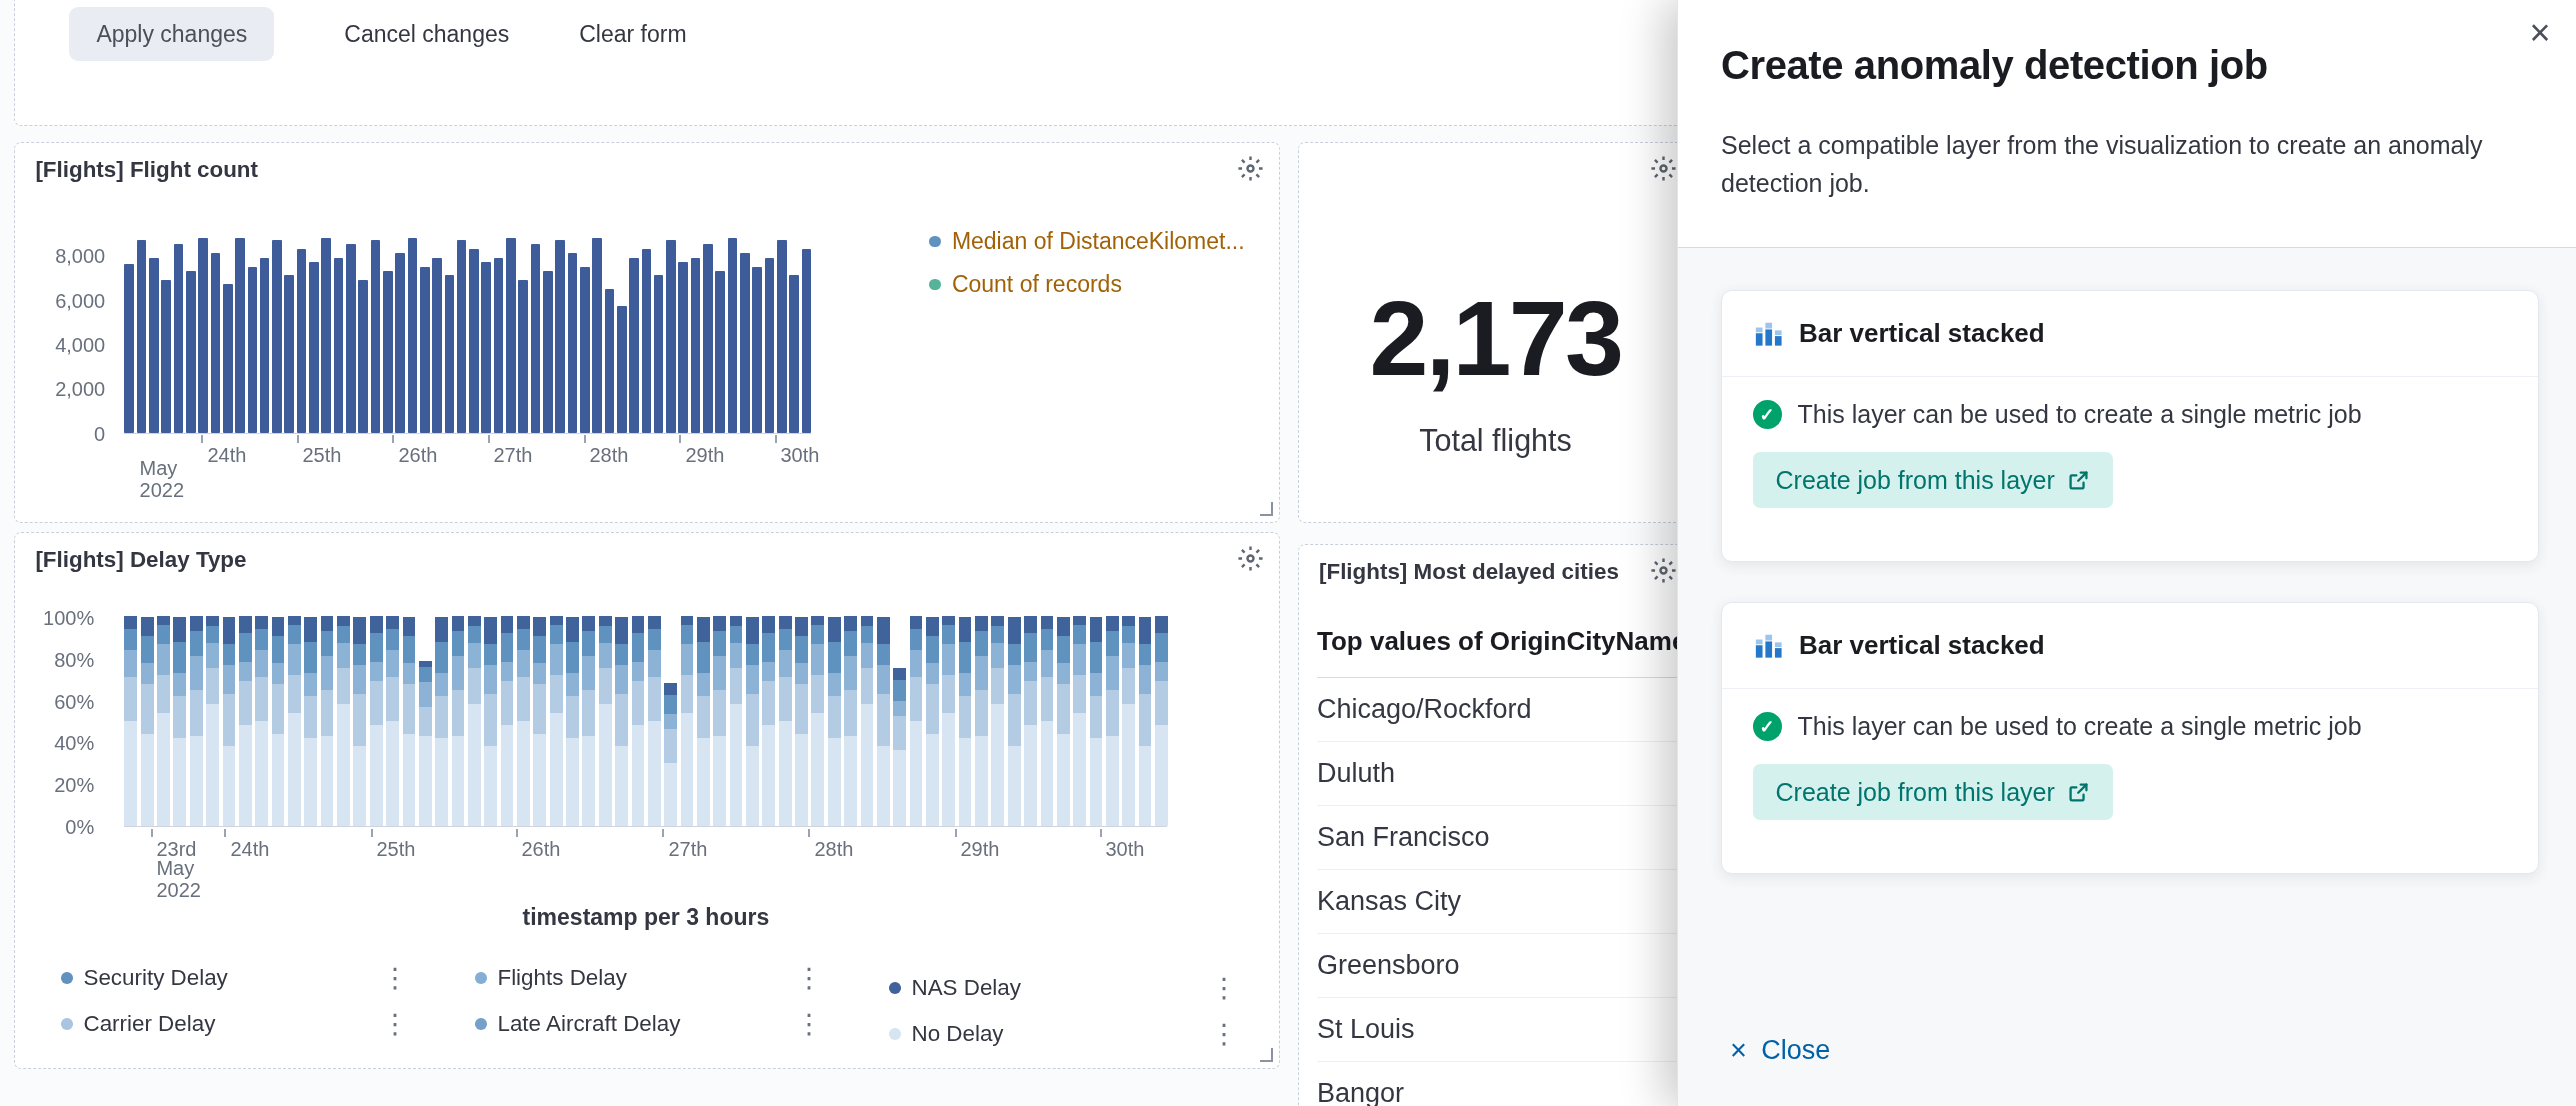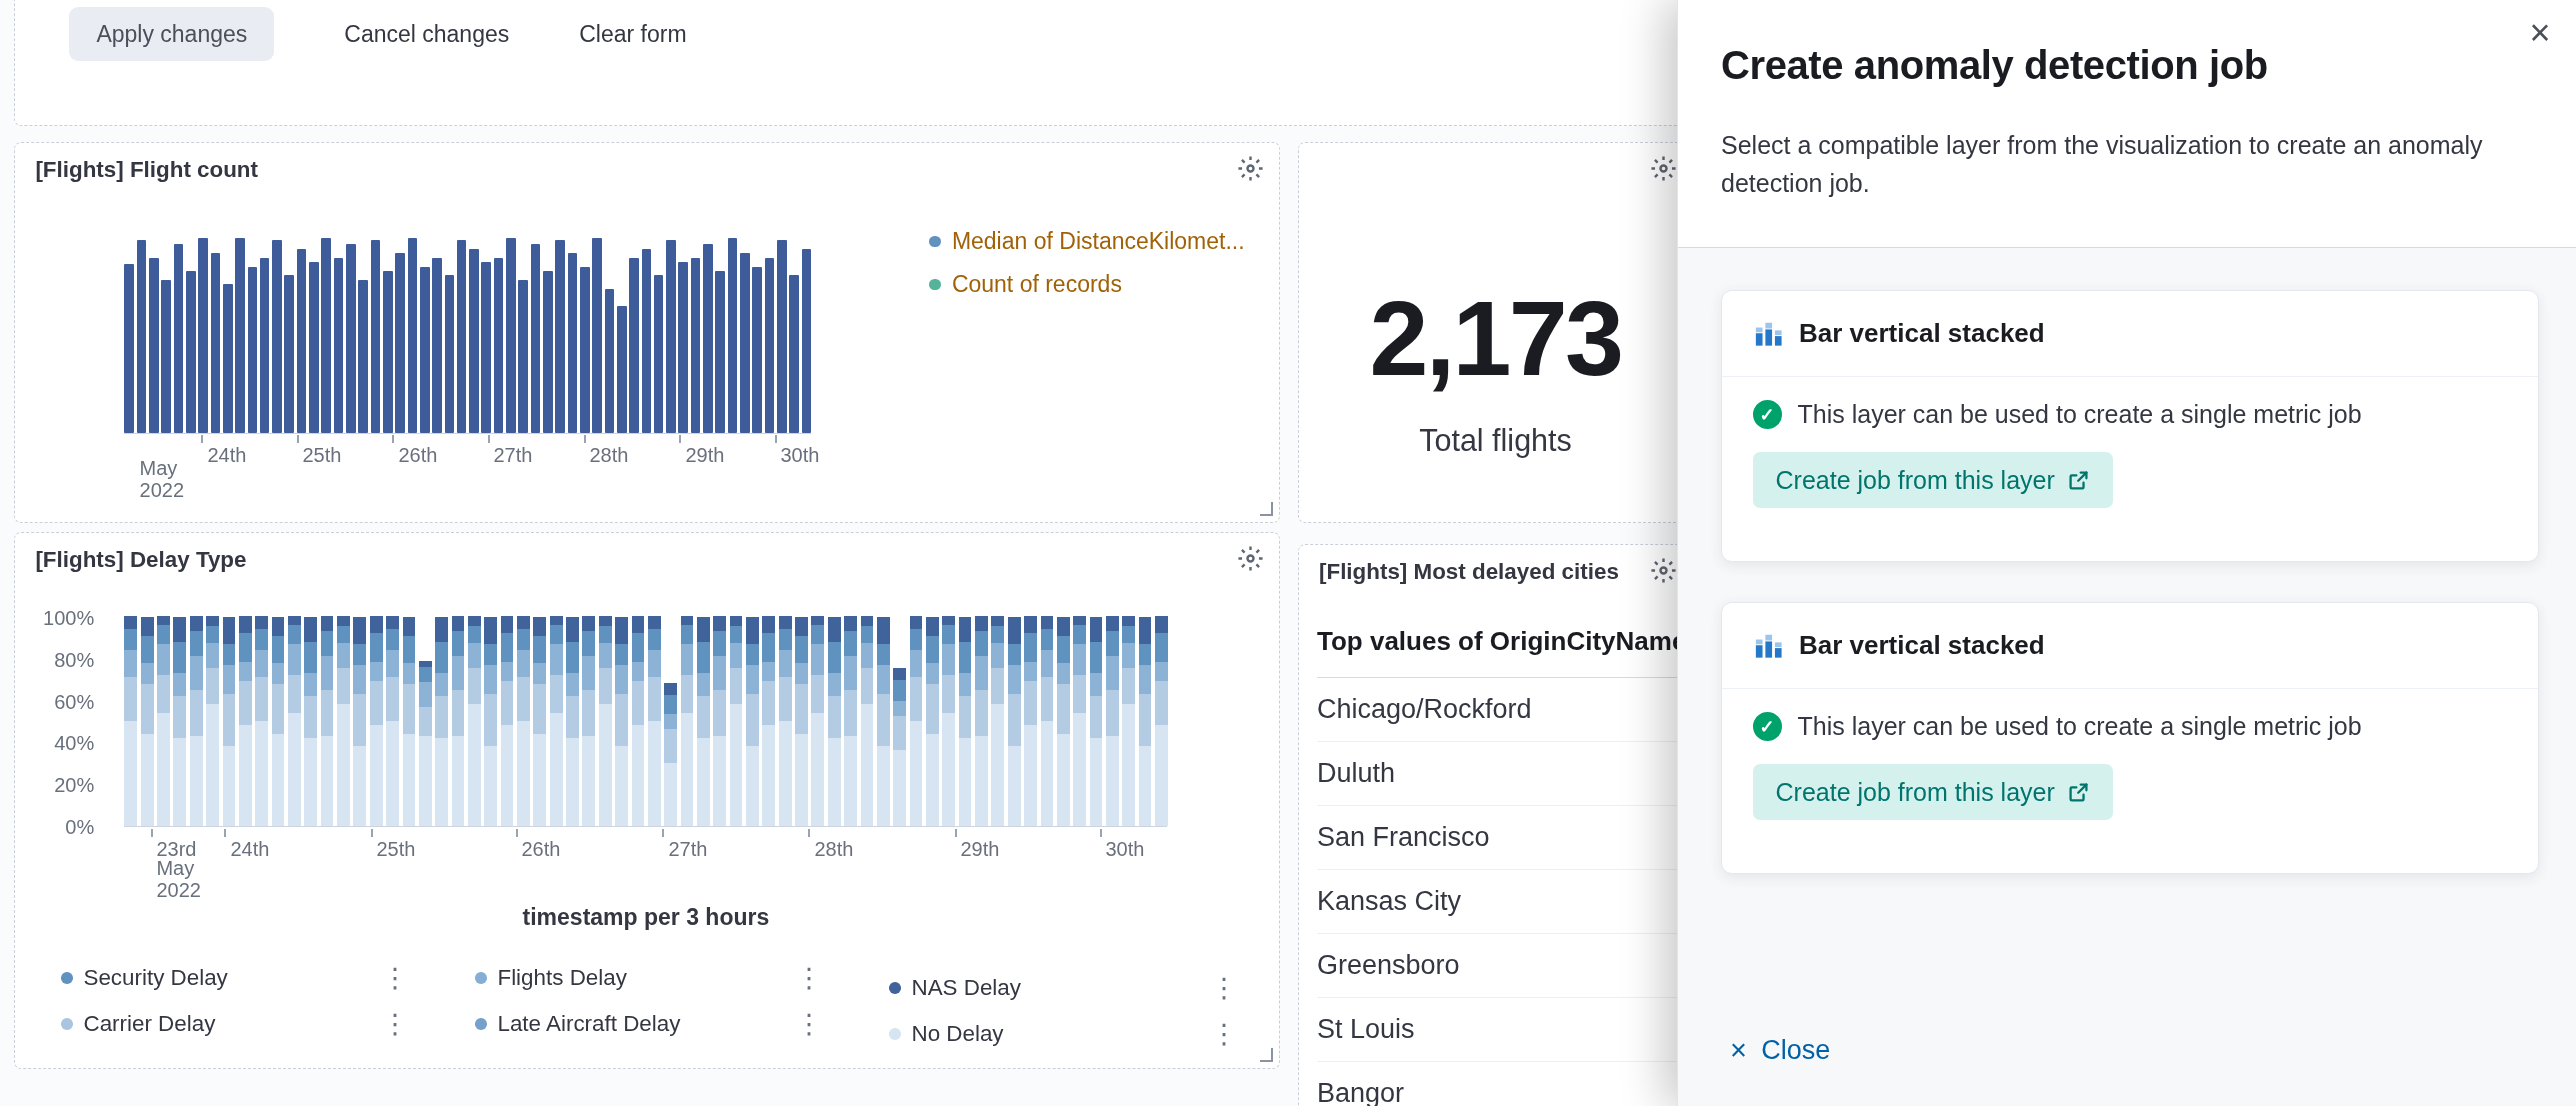--- a/index.html
+++ b/index.html
@@ -121,20 +121,27 @@
   </div>
 
   <div class="panel" id="panel-flight">
     <div class="panel-title">[Flights] Flight count</div>
     <span class="gear">
       <svg viewBox="0 0 24 24" width="29" height="29">
           <path fill="#5f6673" d="M12 8.5A3.5 3.5 0 1 0 12 15.5 3.5 3.5 0 1 0 12 8.5zm0 2A1.5 1.5 0 1 1 12 13.5 1.5 1.5 0 1 1 12 10.5z"></path>
           <path fill="#5f6673" d="M11 2h2v3h-2zM11 19h2v3h-2zM2 11h3v2H2zM19 11h3v2h-3zM4.2 5.6l1.4-1.4 2.2 2.2-1.4 1.4zM16.2 17.6l1.4-1.4 2.2 2.2-1.4 1.4zM5.6 19.8l-1.4-1.4 2.2-2.2 1.4 1.4zM17.6 7.8l-1.4-1.4 2.2-2.2 1.4 1.4z"></path>
         </svg>
     </span>
+    <div id="flight-y">
+        <div class="ytick" style="top: 102px;">8,000</div>
+        <div class="ytick" style="top: 147px;">6,000</div>
+        <div class="ytick" style="top: 191px;">4,000</div>
+        <div class="ytick" style="top: 235px;">2,000</div>
+        <div class="ytick" style="top: 280px;">0</div>
+      </div>
     <div id="flight-plot">
         <div class="fbar" style="height: 169px; background: rgb(61, 92, 153);"></div>
         <div class="fbar" style="height: 193px; background: rgb(61, 92, 153);"></div>
         <div class="fbar" style="height: 175px; background: rgb(61, 92, 153);"></div>
         <div class="fbar" style="height: 153px; background: rgb(61, 92, 153);"></div>
         <div class="fbar" style="height: 189px; background: rgb(61, 92, 153);"></div>
         <div class="fbar" style="height: 162px; background: rgb(61, 92, 153);"></div>
         <div class="fbar" style="height: 195px; background: rgb(61, 92, 153);"></div>
         <div class="fbar" style="height: 180px; background: rgb(61, 92, 153);"></div>
         <div class="fbar" style="height: 149px; background: rgb(61, 92, 153);"></div>

